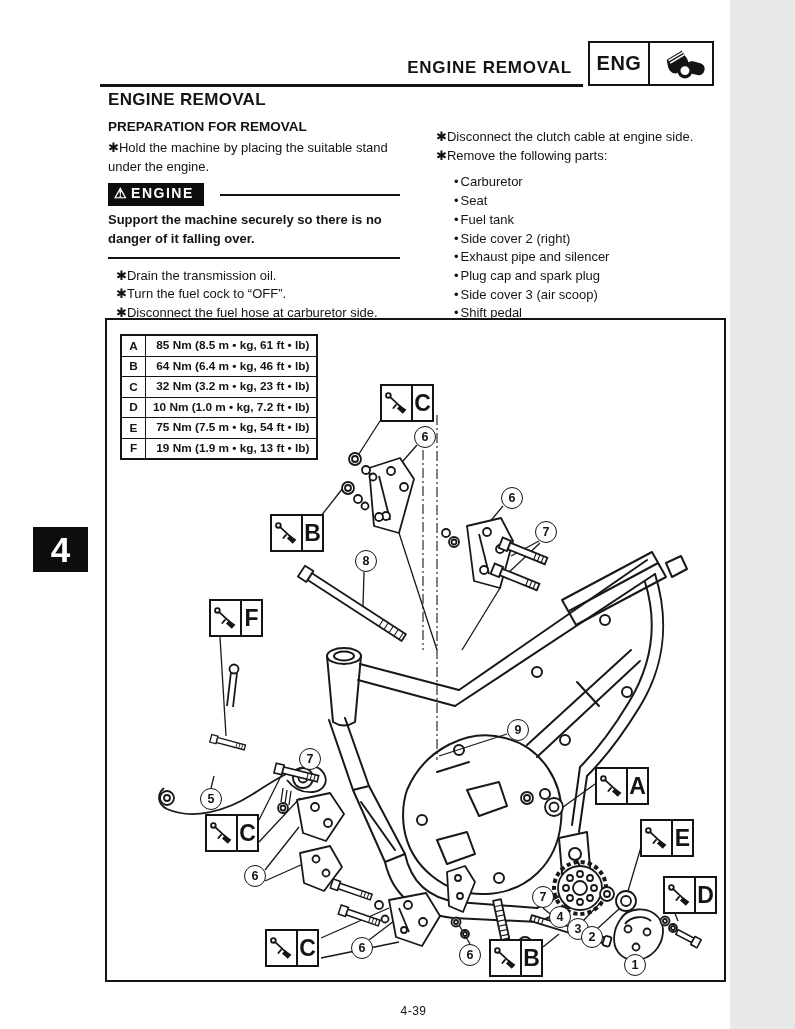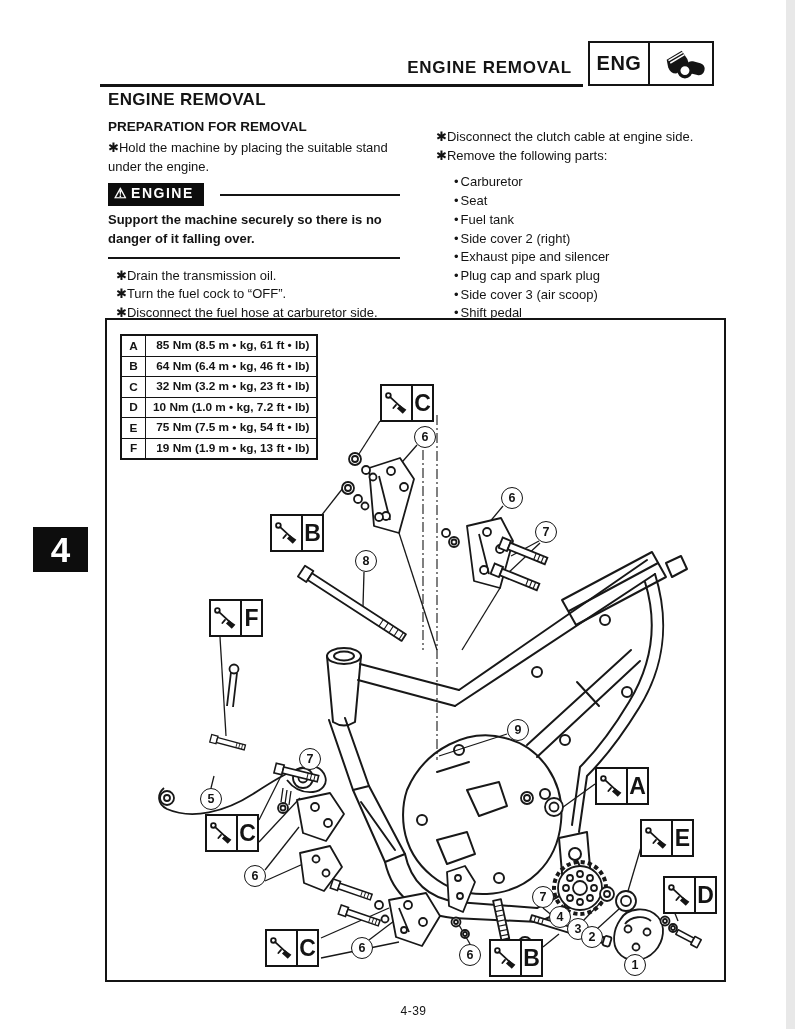--- a/index.html
+++ b/index.html
@@ -1,16 +1,16 @@
 <!DOCTYPE html>
 <html><head>
 <meta charset="utf-8">
 <style>
   html,body{margin:0;padding:0;background:#e8e8e8;}
-  .page{position:relative;width:786px;height:1029px;background:#ffffff;overflow:hidden;
+  .page{position:relative;width:730px;height:1029px;background:#ffffff;overflow:hidden;
         font-family:"Liberation Sans",sans-serif;color:#141414;}
   
   .running-title{position:absolute;top:58px;left:0;width:572px;text-align:right;
         font-size:17px;font-weight:bold;letter-spacing:.8px;}
   .eng-box{position:absolute;left:588px;top:41px;width:122px;height:41px;border:2px solid #141414;
         display:flex;background:#fff;gap:6px;}
   .eng-label{width:58px;display:flex;align-items:center;justify-content:center;font-weight:bold;
         font-size:20px;letter-spacing:.5px;border-right:2px solid #141414;}
   .eng-icon{flex:1;display:flex;align-items:center;justify-content:center;}
   .header-rule{position:absolute;left:100px;top:84px;width:483px;height:3px;background:#141414;}

